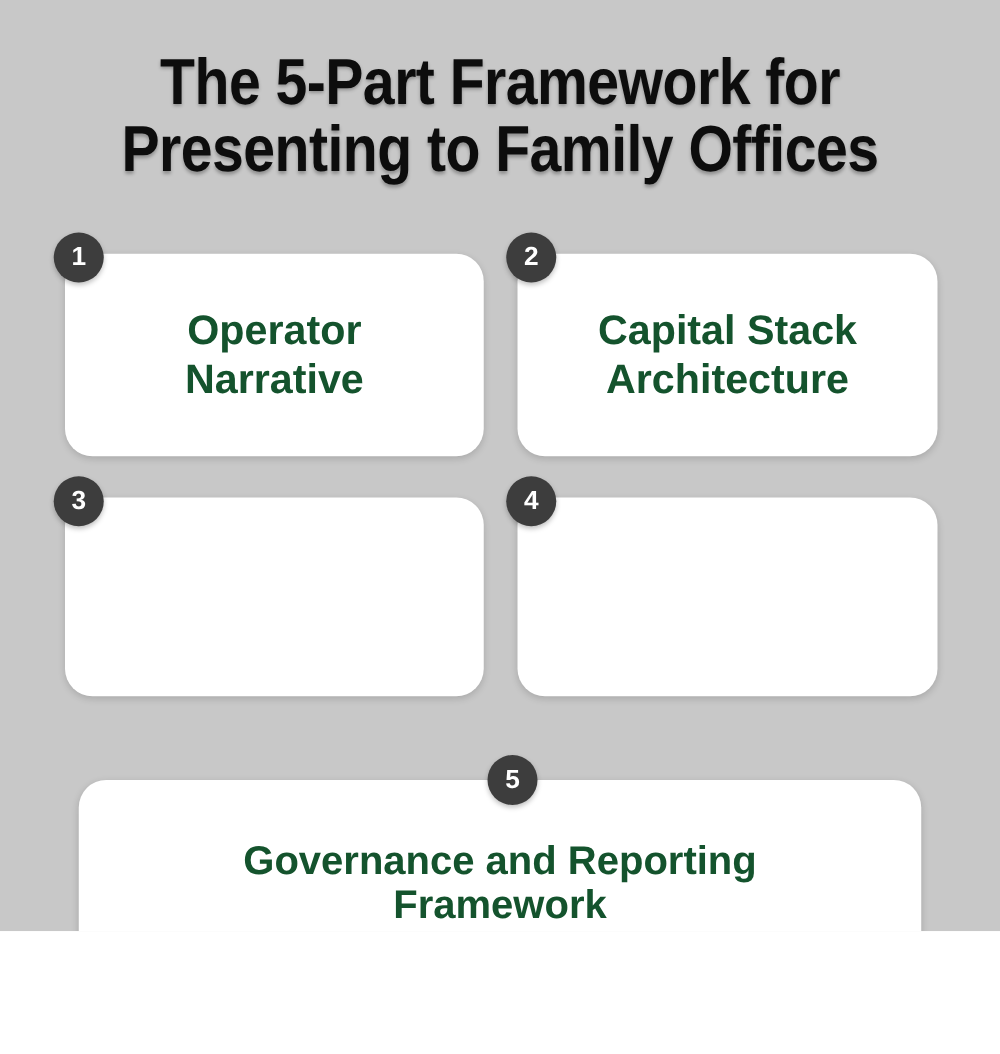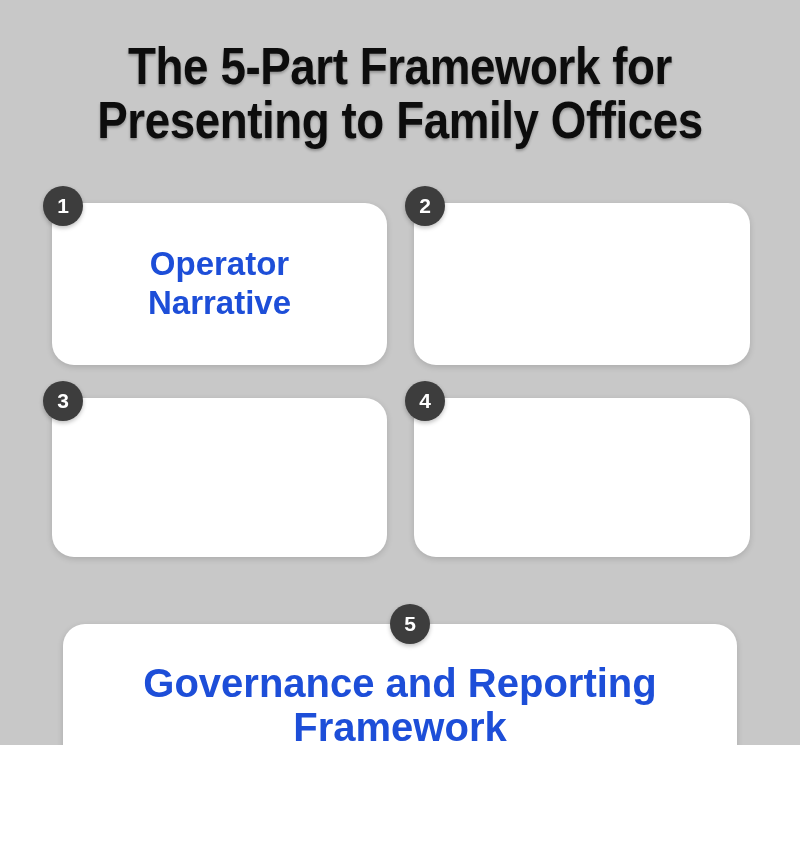--- a/index.html
+++ b/index.html
@@ -34,21 +34,21 @@
     position: absolute;
     background: #FFFFFF;
     border-radius: 22px;
     box-shadow: 0 2px 6px rgba(0,0,0,0.15);
     display: flex;
     align-items: center;
     justify-content: center;
     text-align: center;
   }
   .card .label {
-    color: #1d4ed8;
+    color: #14532d;
     font-weight: bold;
     font-size: 33px;
     line-height: 1.18;
     max-width: 262px;
   }
   .badge {
     position: absolute;
     width: 40px;
     height: 40px;
     border-radius: 50%;
@@ -68,21 +68,21 @@
   .badge-topcenter {
     left: calc(50% - 10px);
     top: -20px;
   }
   #card-1 { left: 52px;  top: 203px; width: 335px; height: 162px; }
   #card-2 { left: 414px; top: 203px; width: 336px; height: 162px; }
   #card-3 { left: 52px;  top: 398px; width: 335px; height: 159px; }
   #card-4 { left: 414px; top: 398px; width: 336px; height: 159px; }
   #card-5 { left: 63px;  top: 624px; width: 674px; height: 163px; }
   #card-5 .label {
-    font-size: 40px;
+    font-size: 32px;
     line-height: 1.08;
     max-width: 580px;
   }
 </style>
 </head>
 <body>
 
 <div class="poster">
 
   <h1 class="title">
@@ -90,20 +90,21 @@
     <span>Presenting to Family Offices</span>
   </h1>
 
   <div class="card" id="card-1">
     <span class="badge badge-topleft">1</span>
     <span class="label">Operator Narrative</span>
   </div>
 
   <div class="card" id="card-2">
     <span class="badge badge-topleft">2</span>
+    <span class="label">Capital Stack Architecture</span>
   </div>
 
   <div class="card" id="card-3">
     <span class="badge badge-topleft">3</span>
   </div>
 
   <div class="card" id="card-4">
     <span class="badge badge-topleft">4</span>
   </div>
 

